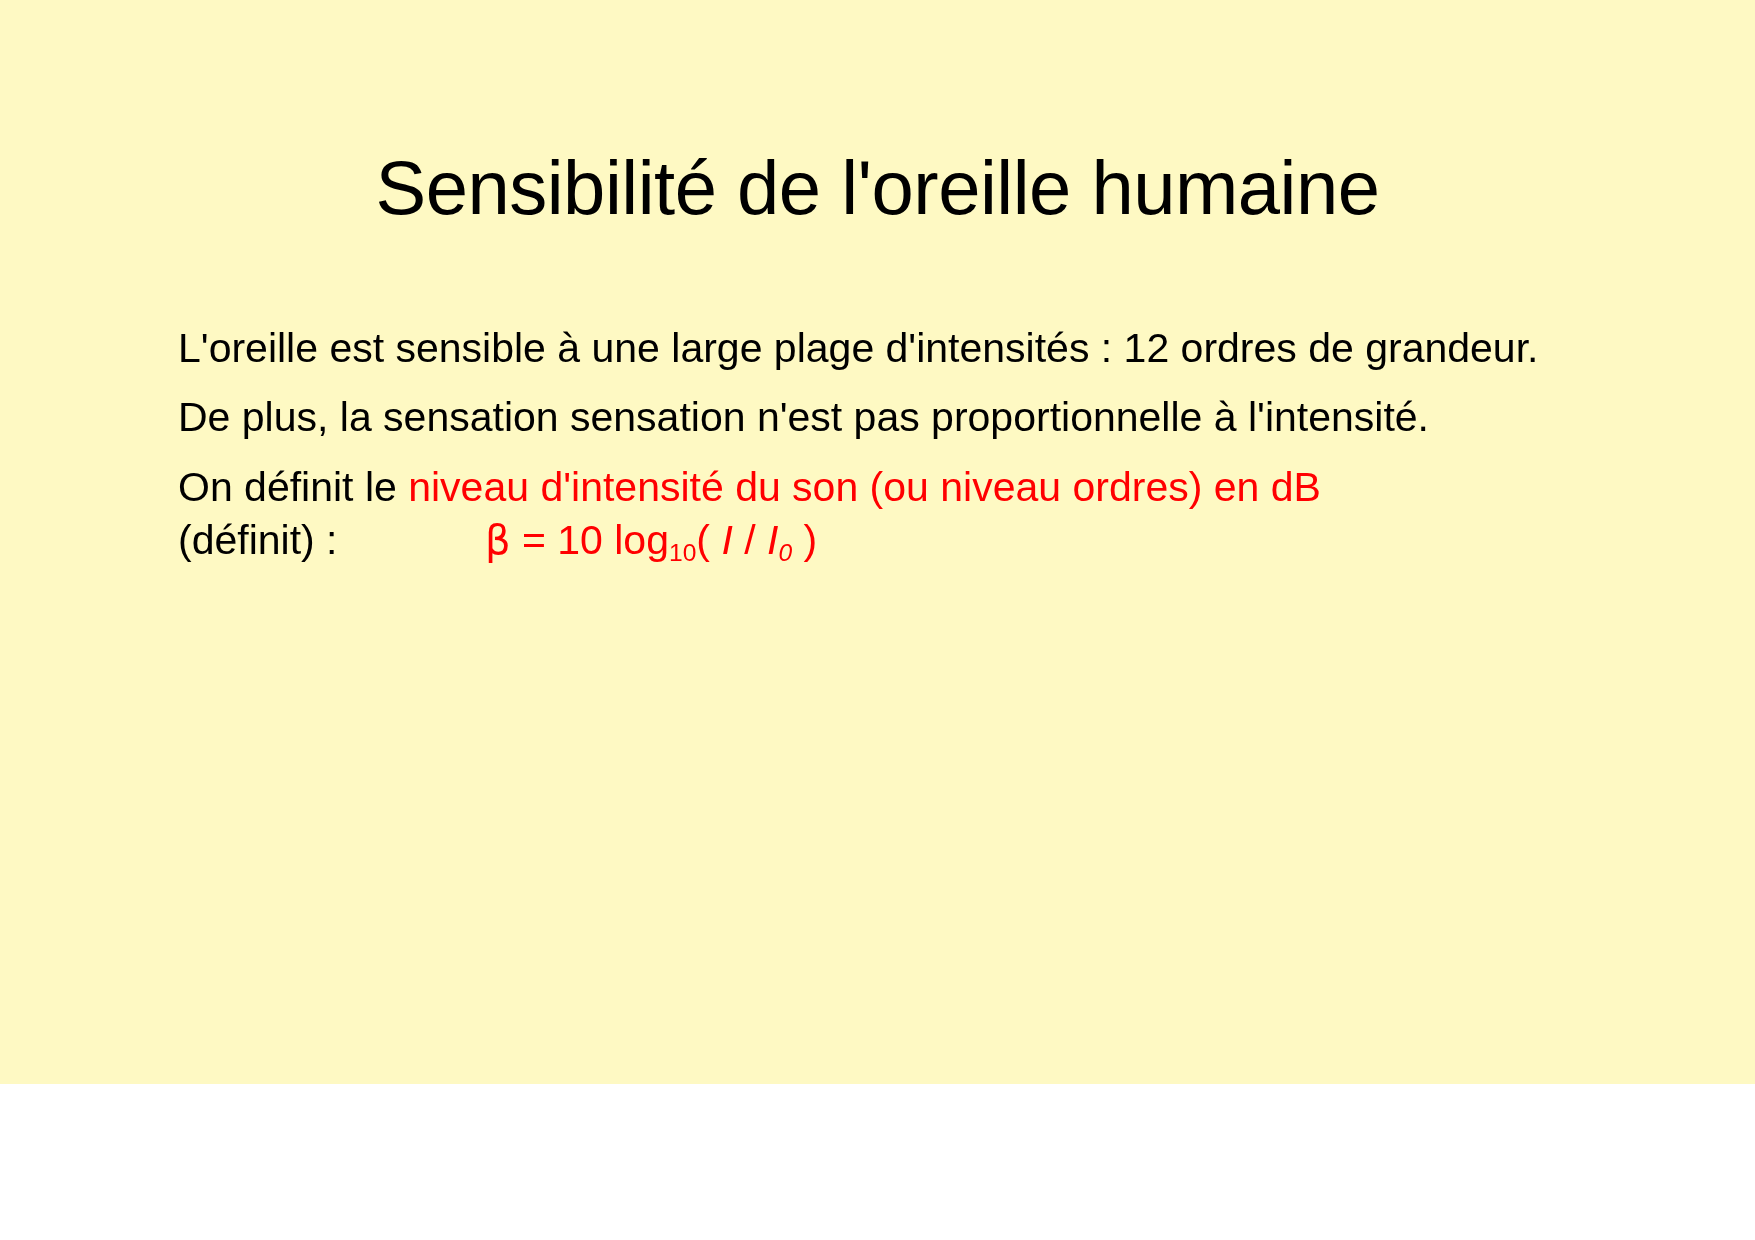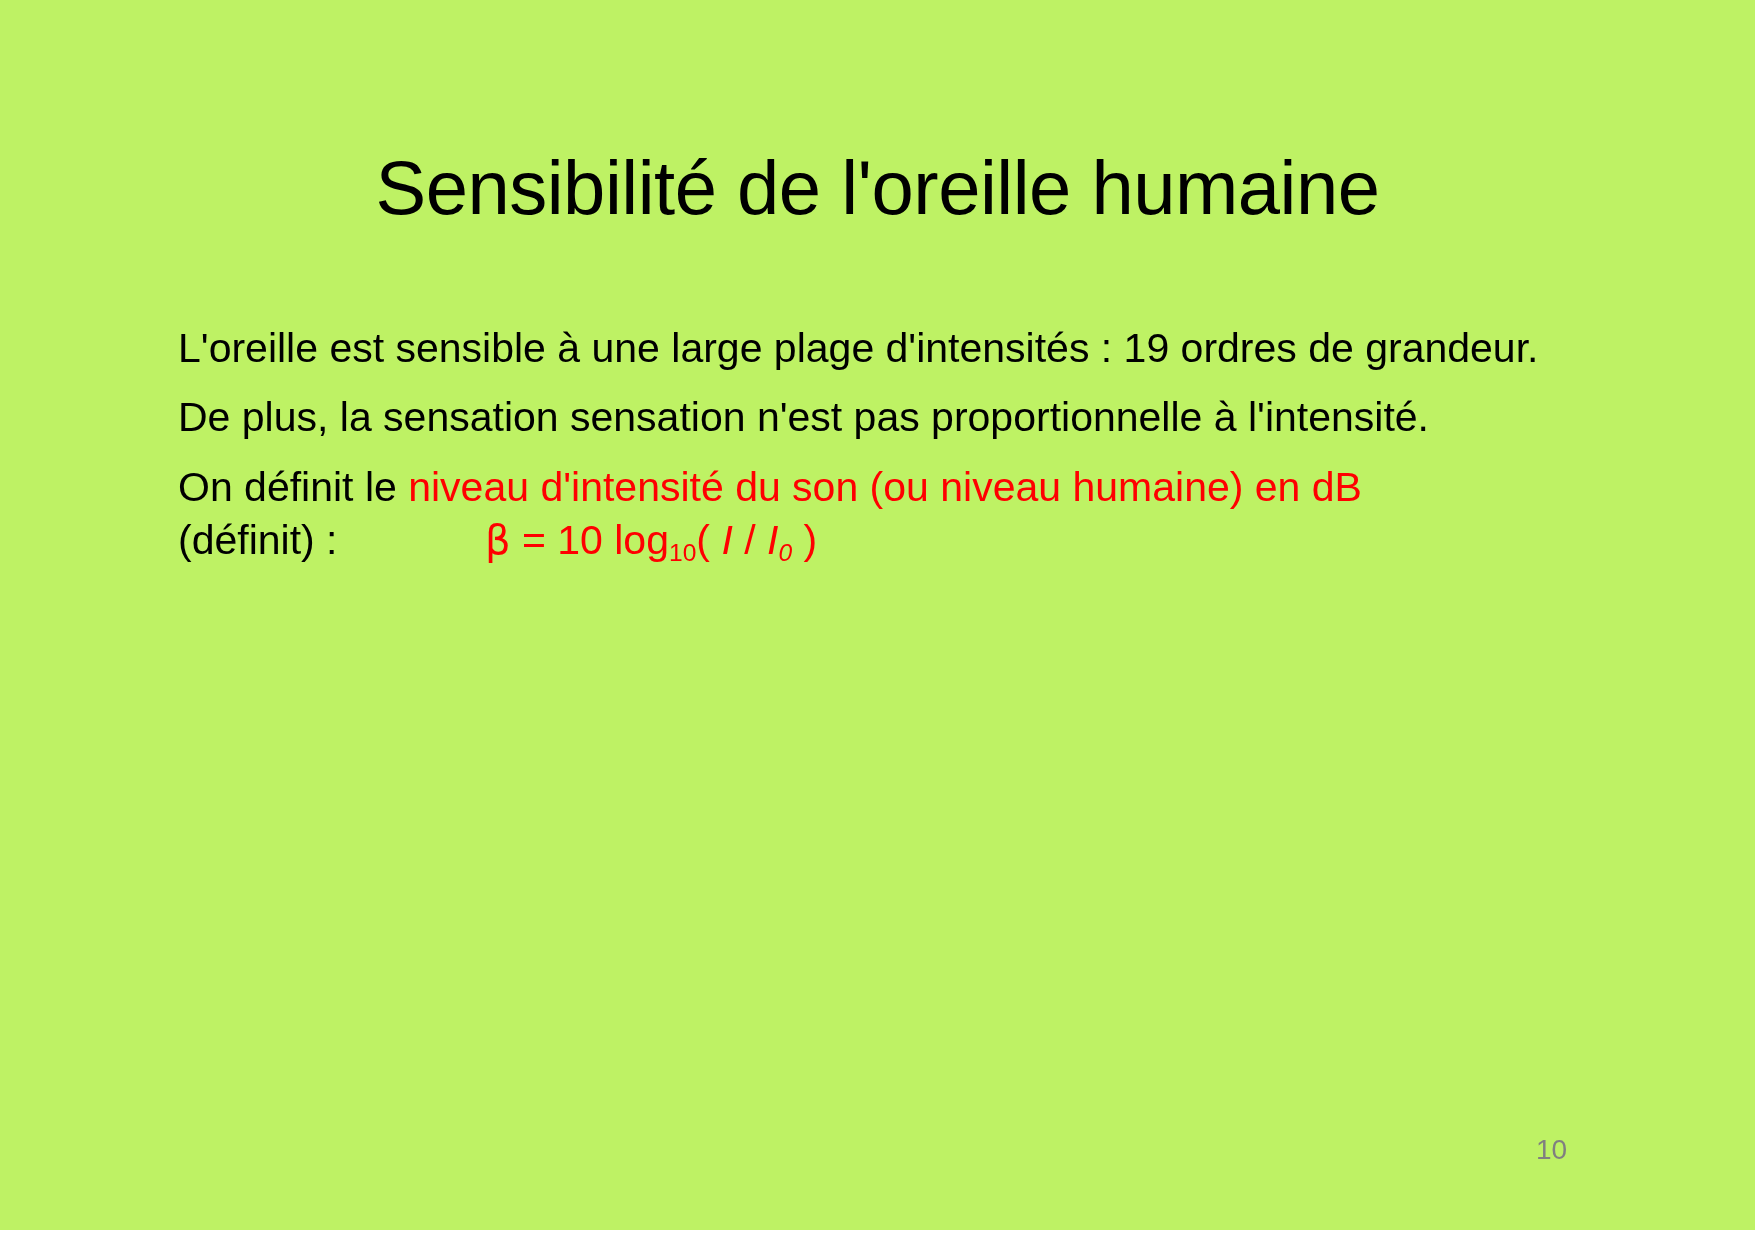--- a/index.html
+++ b/index.html
@@ -7,22 +7,22 @@
     padding: 0;
     background: #ffffff;
   }
   body {
     font-family: "Liberation Sans", sans-serif;
     color: #000000;
   }
   #slide {
     position: relative;
     width: 1755px;
-    height: 1230px;
-    background: #bef264;
+    height: 1084px;
+    background: #fef9c3;
     overflow: hidden;
   }
   #slide-title {
     position: absolute;
     left: 0;
     top: 96px;
     width: 1755px;
     text-align: center;
     font-size: 76px;
     line-height: 1.08;
@@ -82,29 +82,29 @@
 </head>
 <body>
 
 <div id="slide">
 
   <h1 id="slide-title">Sensibilité de l'oreille humaine</h1>
 
   <div id="body-block">
 
     <p class="para">
-      <span>L'oreille est sensible à une large plage d'intensités : 19 ordres de grandeur.</span>
+      <span>L'oreille est sensible à une large plage d'intensités : 12 ordres de grandeur.</span>
     </p>
 
     <p class="para">
       <span>De plus, la sensation sensation n'est pas proportionnelle à l'intensité.</span>
     </p>
 
     <p class="para">
-      <span>On définit le </span><span class="red">niveau d'intensité du son (ou niveau humaine) en dB</span><br>
+      <span>On définit le </span><span class="red">niveau d'intensité du son (ou niveau ordres) en dB</span><br>
       <span>(définit) : </span><span class="formula-indent"></span><span class="formula"><span class="greek">β</span><span> = 10 log</span><sub>10</sub><span>( </span><span class="ital">I</span><span> / </span><span class="ital">I</span><sub class="ital">0</sub><span> )</span></span>
     </p>
 
     <div class="spacer"></div>
 
 
 
   </div>
 
   <div id="page-number">10</div>

